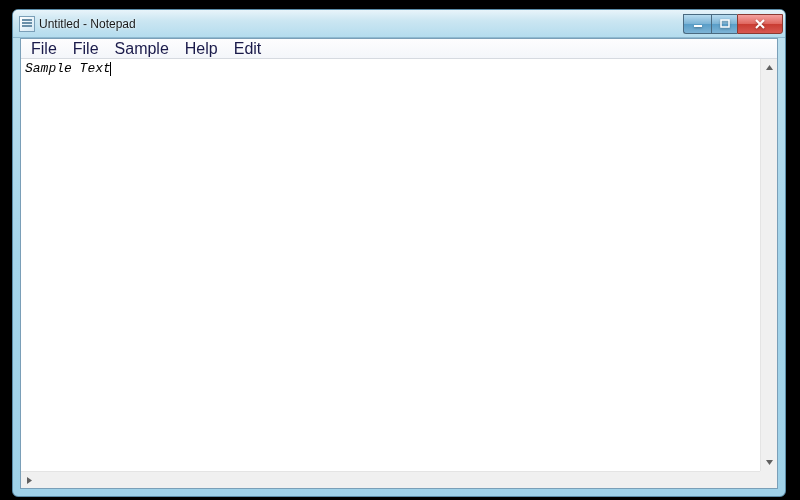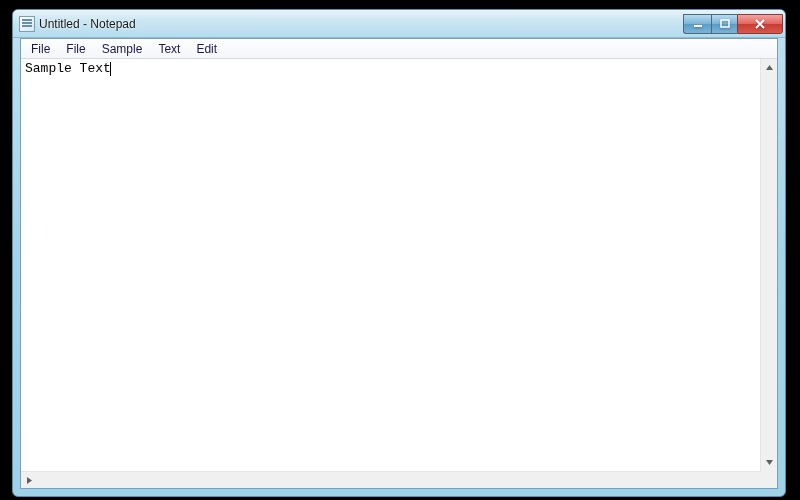--- a/index.html
+++ b/index.html
@@ -119,26 +119,27 @@
       background: linear-gradient(to bottom, #fdfdfe 0%, #f4f6fa 100%);
       border-bottom: 1px solid #d6dae0;
       display: flex;
       align-items: center;
       padding: 0 2px;
     }
     .menu-item {
       padding: 2px 8px;
       color: #1a1a4a;
       cursor: default;
-      font-size: 12px;
+      font-size: 16px;
     }
     .editor-wrap {
       flex: 1;
       display: flex;
       position: relative;
+      font-style: italic;
     }
     .editor {
       flex: 1;
       padding: 2px 4px;
       font-family: "Courier New", monospace;
       font-size: 13px;
       color: #000;
       white-space: pre;
       overflow: hidden;
       position: relative;
@@ -224,21 +225,21 @@
           </svg>
       </div>
     </div>
   </div>
 
   <div class="client-area">
     <div class="menubar">
       <div class="menu-item">File</div>
       <div class="menu-item">File</div>
       <div class="menu-item">Sample</div>
-      <div class="menu-item">Text</div>
+      <div class="menu-item">Help</div>
       <div class="menu-item">Edit</div>
     </div>
 
     <div class="editor-wrap">
       <div class="editor"><span>Sample Text</span><span class="cursor-line"></span></div>
       <div class="vscroll">
         <div class="scroll-arrow up">
           <svg width="9" height="9">
               <polygon points="4.5,2 8,7 1,7"></polygon>
             </svg>

